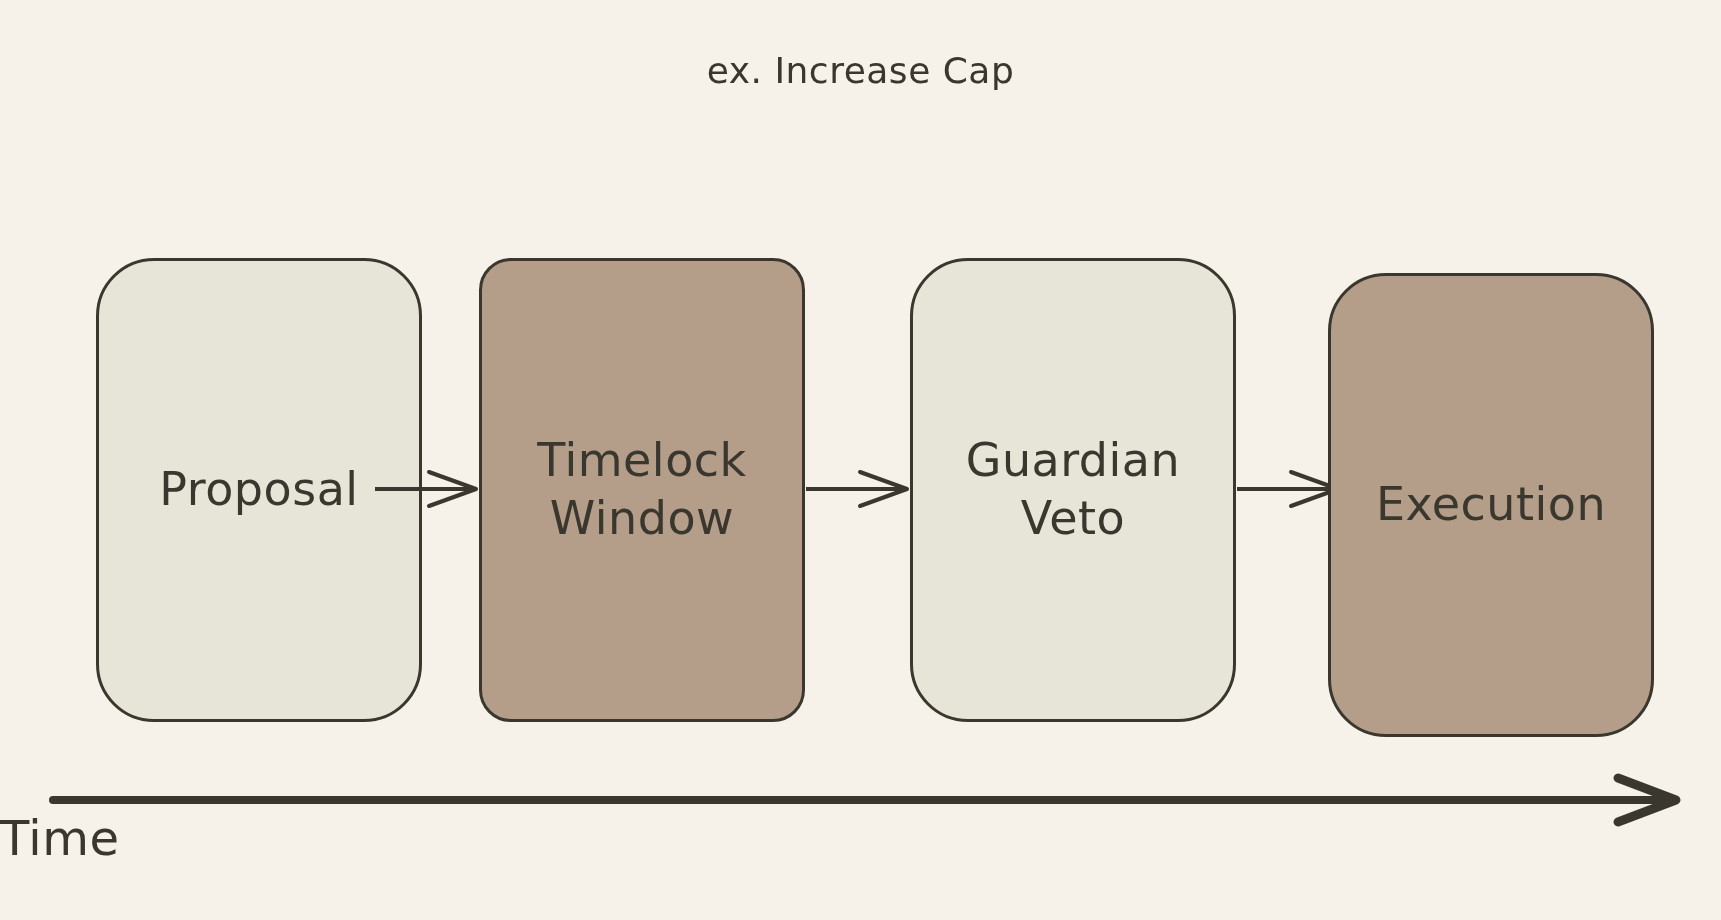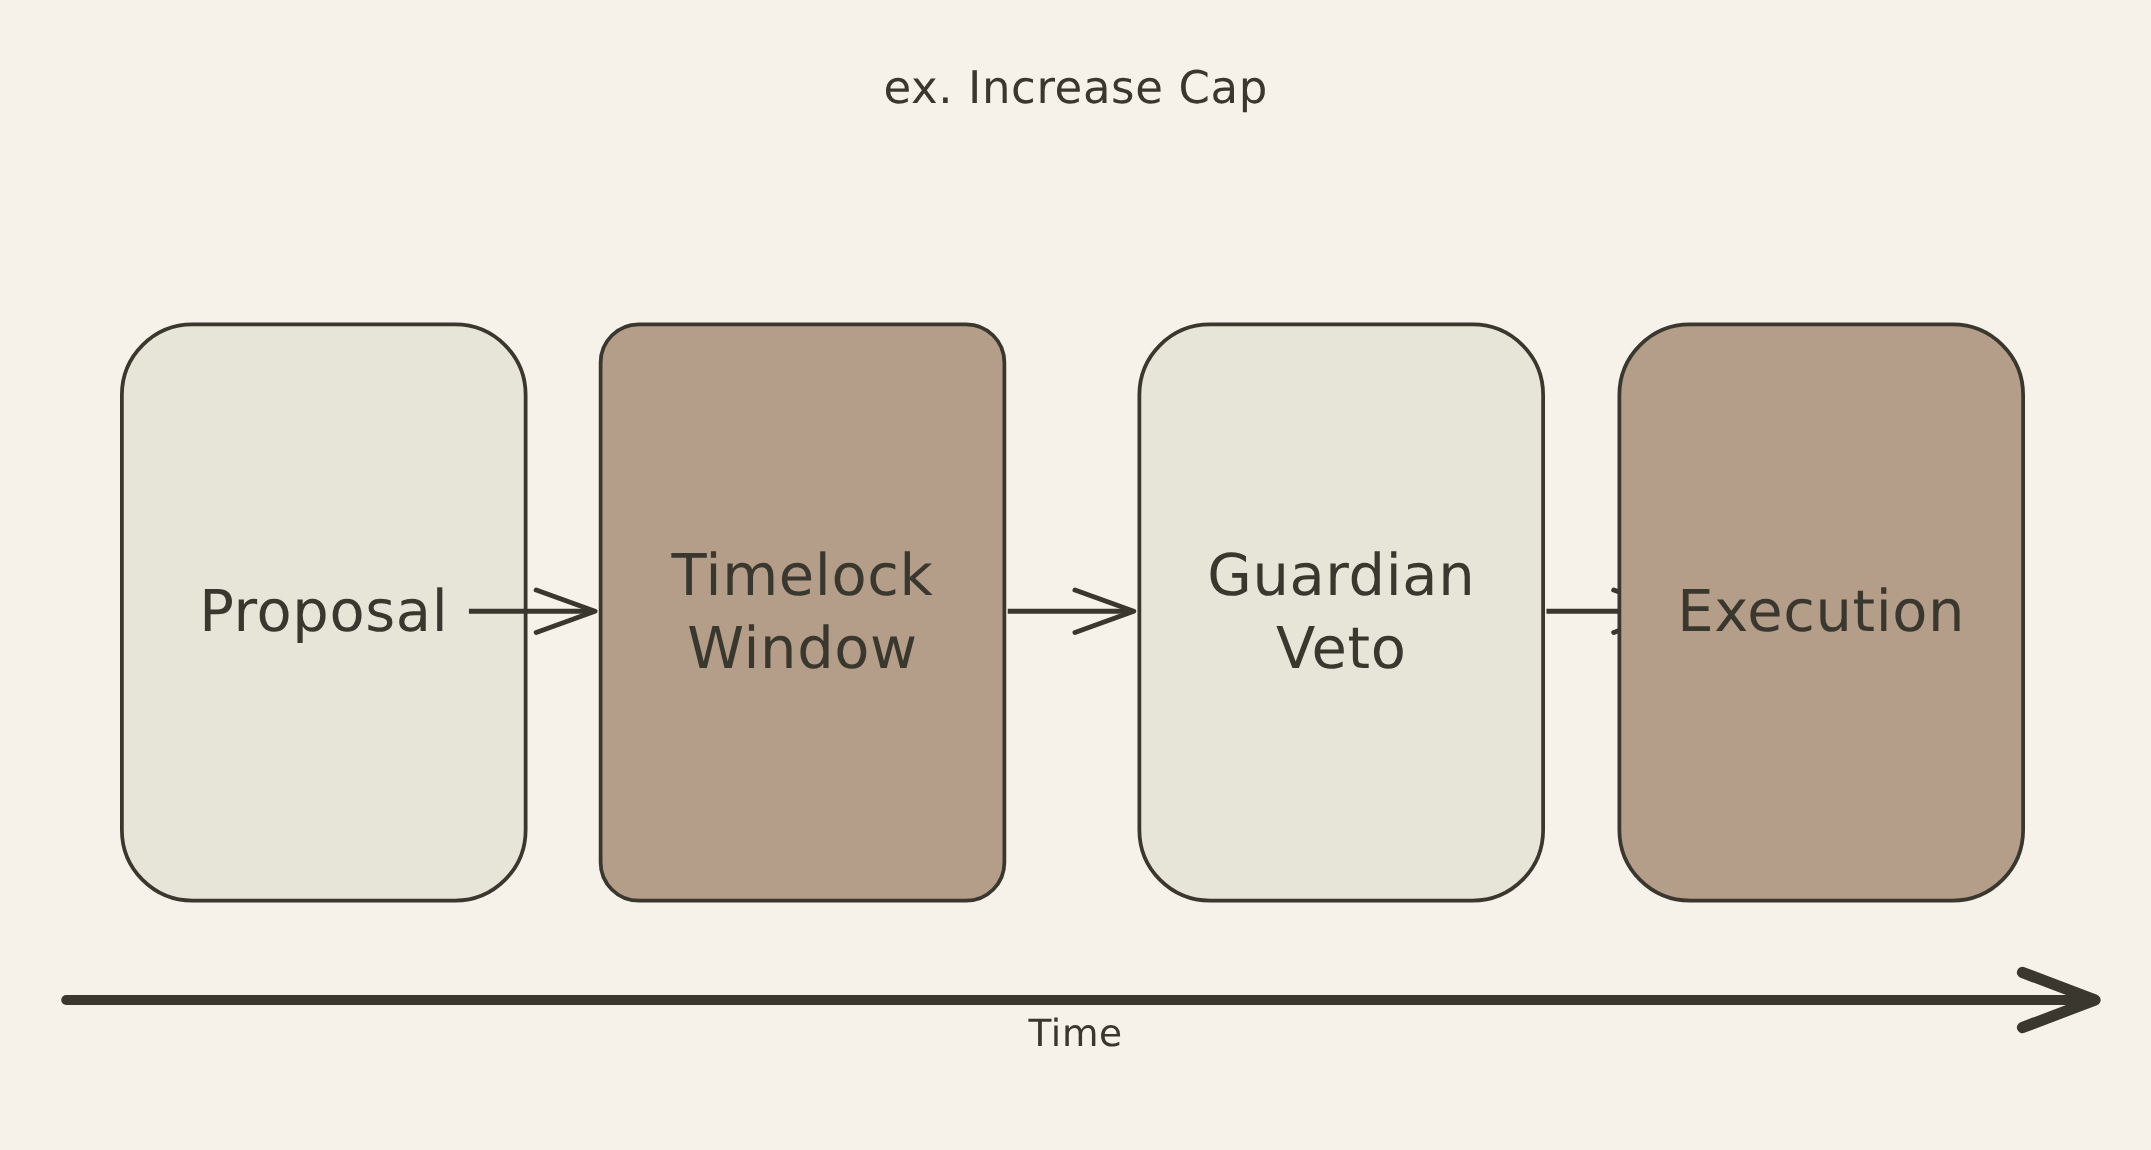--- a/index.html
+++ b/index.html
@@ -39,33 +39,32 @@
   .node-label{
     font-size:46px;
     line-height:1.26;
     text-align:center;
     white-space:pre-line;
     letter-spacing:0.5px;
   }
   .node-1{left:48px;margin-left:48px;}
   .node-2{left:479px;border-radius:32px;}
   .node-3{left:910px;}
-  .node-4{left:1294px;}
+  .node-4{left:1328px;margin-top:15px;}
   .connector{position:absolute;top:459px;width:104px;height:60px;}
   .connector-1{left:375px;}
   .connector-2{left:806px;}
   .connector-3{left:1237px;}
   .connector svg{display:block;width:100%;height:100%;}
   .timeline{position:absolute;left:30px;top:757px;width:1660px;height:90px;}
   .timeline svg{display:block;width:100%;height:100%;}
   .time-label{
     position:absolute;
     left:0;top:810px;width:100%;
-    text-align:center;
-    font-size:30px;
+    font-size:48px;
     letter-spacing:0.5px;
   }
 </style>
 </head>
 <body>
 
 <div class="canvas">
 
   <div class="title">ex. Increase Cap</div>
 

